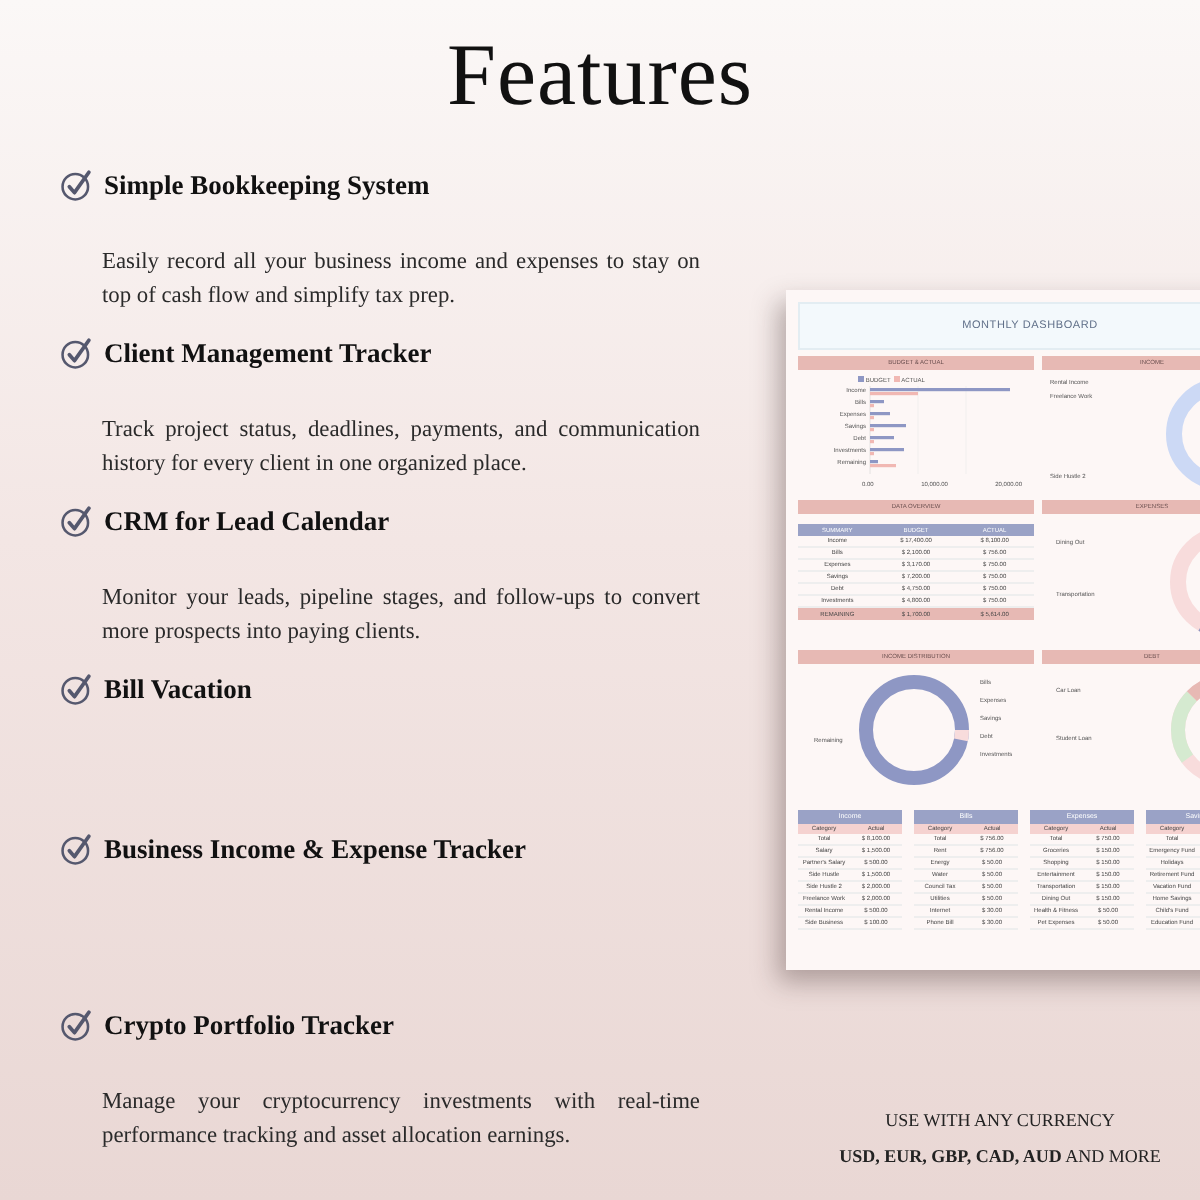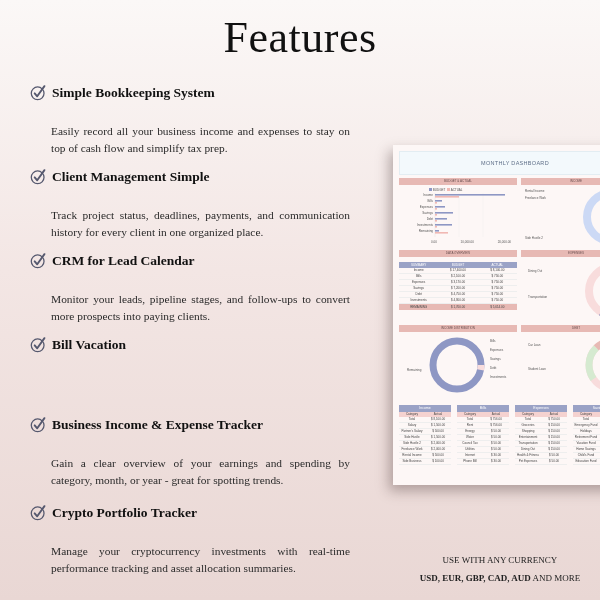--- a/index.html
+++ b/index.html
@@ -50,21 +50,21 @@
         <span class="name">Simple Bookkeeping System</span>
       </div>
       <div class="desc">Easily record all your business income and expenses to stay on top of cash flow and simplify tax prep.</div>
     </div>
     <div class="feature" style="top: 168px;">
       <div class="head">
         <span class="icon"><svg viewBox="0 0 20 20" width="17" height="17">
             <circle cx="9" cy="11" r="7.5" fill="none" stroke="#55586e" stroke-width="1.5"></circle>
             <path d="M5.5 11 L8.5 14.5 L17 2.5" fill="none" stroke="#55586e" stroke-width="2.2" stroke-linecap="round" stroke-linejoin="round"></path>
           </svg></span>
-        <span class="name">Client Management Simple</span>
+        <span class="name">Client Management Tracker</span>
       </div>
       <div class="desc">Track project status, deadlines, payments, and communication history for every client in one organized place.</div>
     </div>
     <div class="feature" style="top: 252px;">
       <div class="head">
         <span class="icon"><svg viewBox="0 0 20 20" width="17" height="17">
             <circle cx="9" cy="11" r="7.5" fill="none" stroke="#55586e" stroke-width="1.5"></circle>
             <path d="M5.5 11 L8.5 14.5 L17 2.5" fill="none" stroke="#55586e" stroke-width="2.2" stroke-linecap="round" stroke-linejoin="round"></path>
           </svg></span>
         <span class="name">CRM for Lead Calendar</span>
@@ -81,31 +81,30 @@
       </div>
     </div>
     <div class="feature" style="top: 416px;">
       <div class="head">
         <span class="icon"><svg viewBox="0 0 20 20" width="17" height="17">
             <circle cx="9" cy="11" r="7.5" fill="none" stroke="#55586e" stroke-width="1.5"></circle>
             <path d="M5.5 11 L8.5 14.5 L17 2.5" fill="none" stroke="#55586e" stroke-width="2.2" stroke-linecap="round" stroke-linejoin="round"></path>
           </svg></span>
         <span class="name">Business Income &amp; Expense Tracker</span>
       </div>
-      <div class="desc">Gain a clear overview of your earnings and spending by category, month, or year - great for spotting trends.</div>
     </div>
     <div class="feature" style="top: 504px;">
       <div class="head">
         <span class="icon"><svg viewBox="0 0 20 20" width="17" height="17">
             <circle cx="9" cy="11" r="7.5" fill="none" stroke="#55586e" stroke-width="1.5"></circle>
             <path d="M5.5 11 L8.5 14.5 L17 2.5" fill="none" stroke="#55586e" stroke-width="2.2" stroke-linecap="round" stroke-linejoin="round"></path>
           </svg></span>
         <span class="name">Crypto Portfolio Tracker</span>
       </div>
-      <div class="desc">Manage your cryptocurrency investments with real-time performance tracking and asset allocation summaries.</div>
+      <div class="desc">Manage your cryptocurrency investments with real-time performance tracking and asset allocation earnings.</div>
     </div>
   </div>
 
 <div class="currency l1">USE WITH ANY CURRENCY</div>
 <div class="currency l2"><b>USD, EUR, GBP, CAD, AUD</b><span> AND MORE</span></div>
 
 <div class="dash">
   <div class="dtitle">MONTHLY DASHBOARD</div>
 
   <div class="bar-h" style="left:6px;top:33px;width:118px;">BUDGET &amp; ACTUAL</div>

